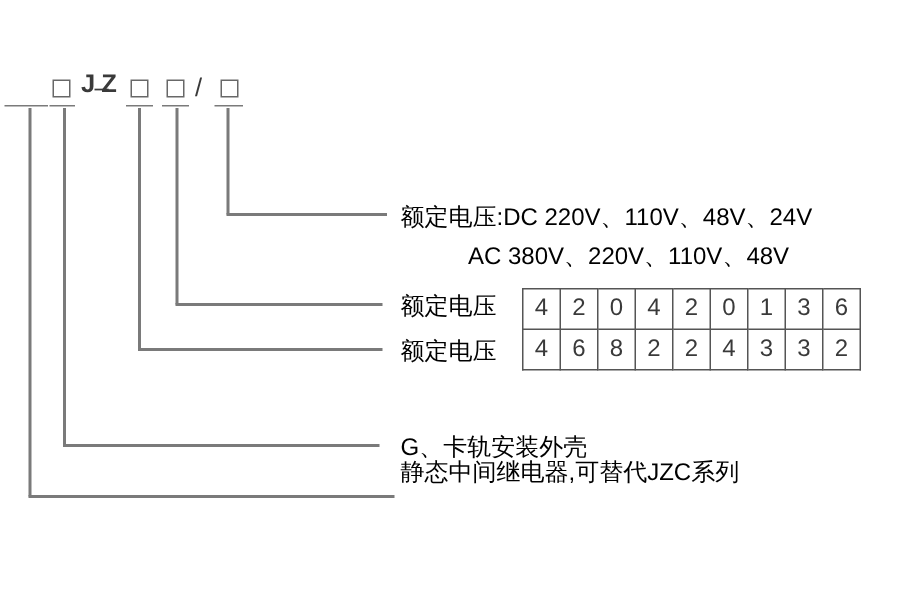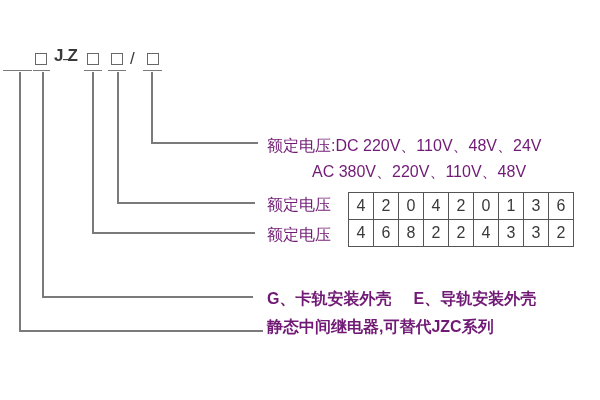--- a/index.html
+++ b/index.html
@@ -5,22 +5,22 @@
   html,body{margin:0;padding:0;background:#ffffff;}
   .canvas{
     position:relative;width:600px;height:400px;background:#ffffff;overflow:hidden;
     font-family:"Liberation Sans","DejaVu Sans",sans-serif;color:#3a3a3a;
   }
   .model-char{position:absolute;font-size:17px;font-weight:bold;color:#3a3a3a;line-height:1;}
   .pbox{position:absolute;width:10px;height:10px;border:1.5px solid #686868;background:#ffffff;}
   .uline{position:absolute;height:0;border-top:1.5px solid #7a7a7a;}
   .vl{position:absolute;width:1.5px;background:#7a7a7a;}
   .hl{position:absolute;height:1.5px;background:#7a7a7a;}
-  .lbl{position:absolute;font-size:16px;line-height:19px;color:#701a75;white-space:nowrap;}
-  .shell-row{display:flex;gap:22px;font-weight:bold;}
+  .lbl{position:absolute;font-size:16px;line-height:19px;color:#000000;white-space:nowrap;}
+  .shell-row{display:flex;gap:22px;}
   table.contacts{
     position:absolute;left:348px;top:192px;border-collapse:collapse;table-layout:fixed;
   }
   table.contacts td{
     width:24px;height:26px;border:1px solid #555555;text-align:center;vertical-align:middle;
     font-size:16px;color:#3a3a3a;padding:0;font-family:"Liberation Sans","DejaVu Sans",sans-serif;
   }
 </style>
 </head>
 <body>
@@ -55,23 +55,22 @@
 
   <div class="vl" style="left:151px;top:72px;height:71px;"></div>
   <div class="hl" style="left:151px;top:142px;width:107px;"></div>
 
   <div class="lbl" style="left:267px;top:136px;">额定电压:DC 220V、110V、48V、24V</div>
   <div class="lbl" style="left:312px;top:162px;">AC 380V、220V、110V、48V</div>
   <div class="lbl" style="left:267px;top:195px;">额定电压</div>
   <div class="lbl" style="left:267px;top:225px;">额定电压</div>
   <div class="lbl shell-row" style="left:267px;top:289px;">
     <span>G、卡轨安装外壳</span>
-    <span>E、导轨安装外壳</span>
   </div>
-  <div class="lbl" style="left:267px;top:317px;font-weight:bold;">静态中间继电器,可替代JZC系列</div>
+  <div class="lbl" style="left:267px;top:306px;">静态中间继电器,可替代JZC系列</div>
 
   <table class="contacts">
     <tbody>
         <tr>
       <td>4</td>
       <td>2</td>
       <td>0</td>
       <td>4</td>
       <td>2</td>
       <td>0</td>

